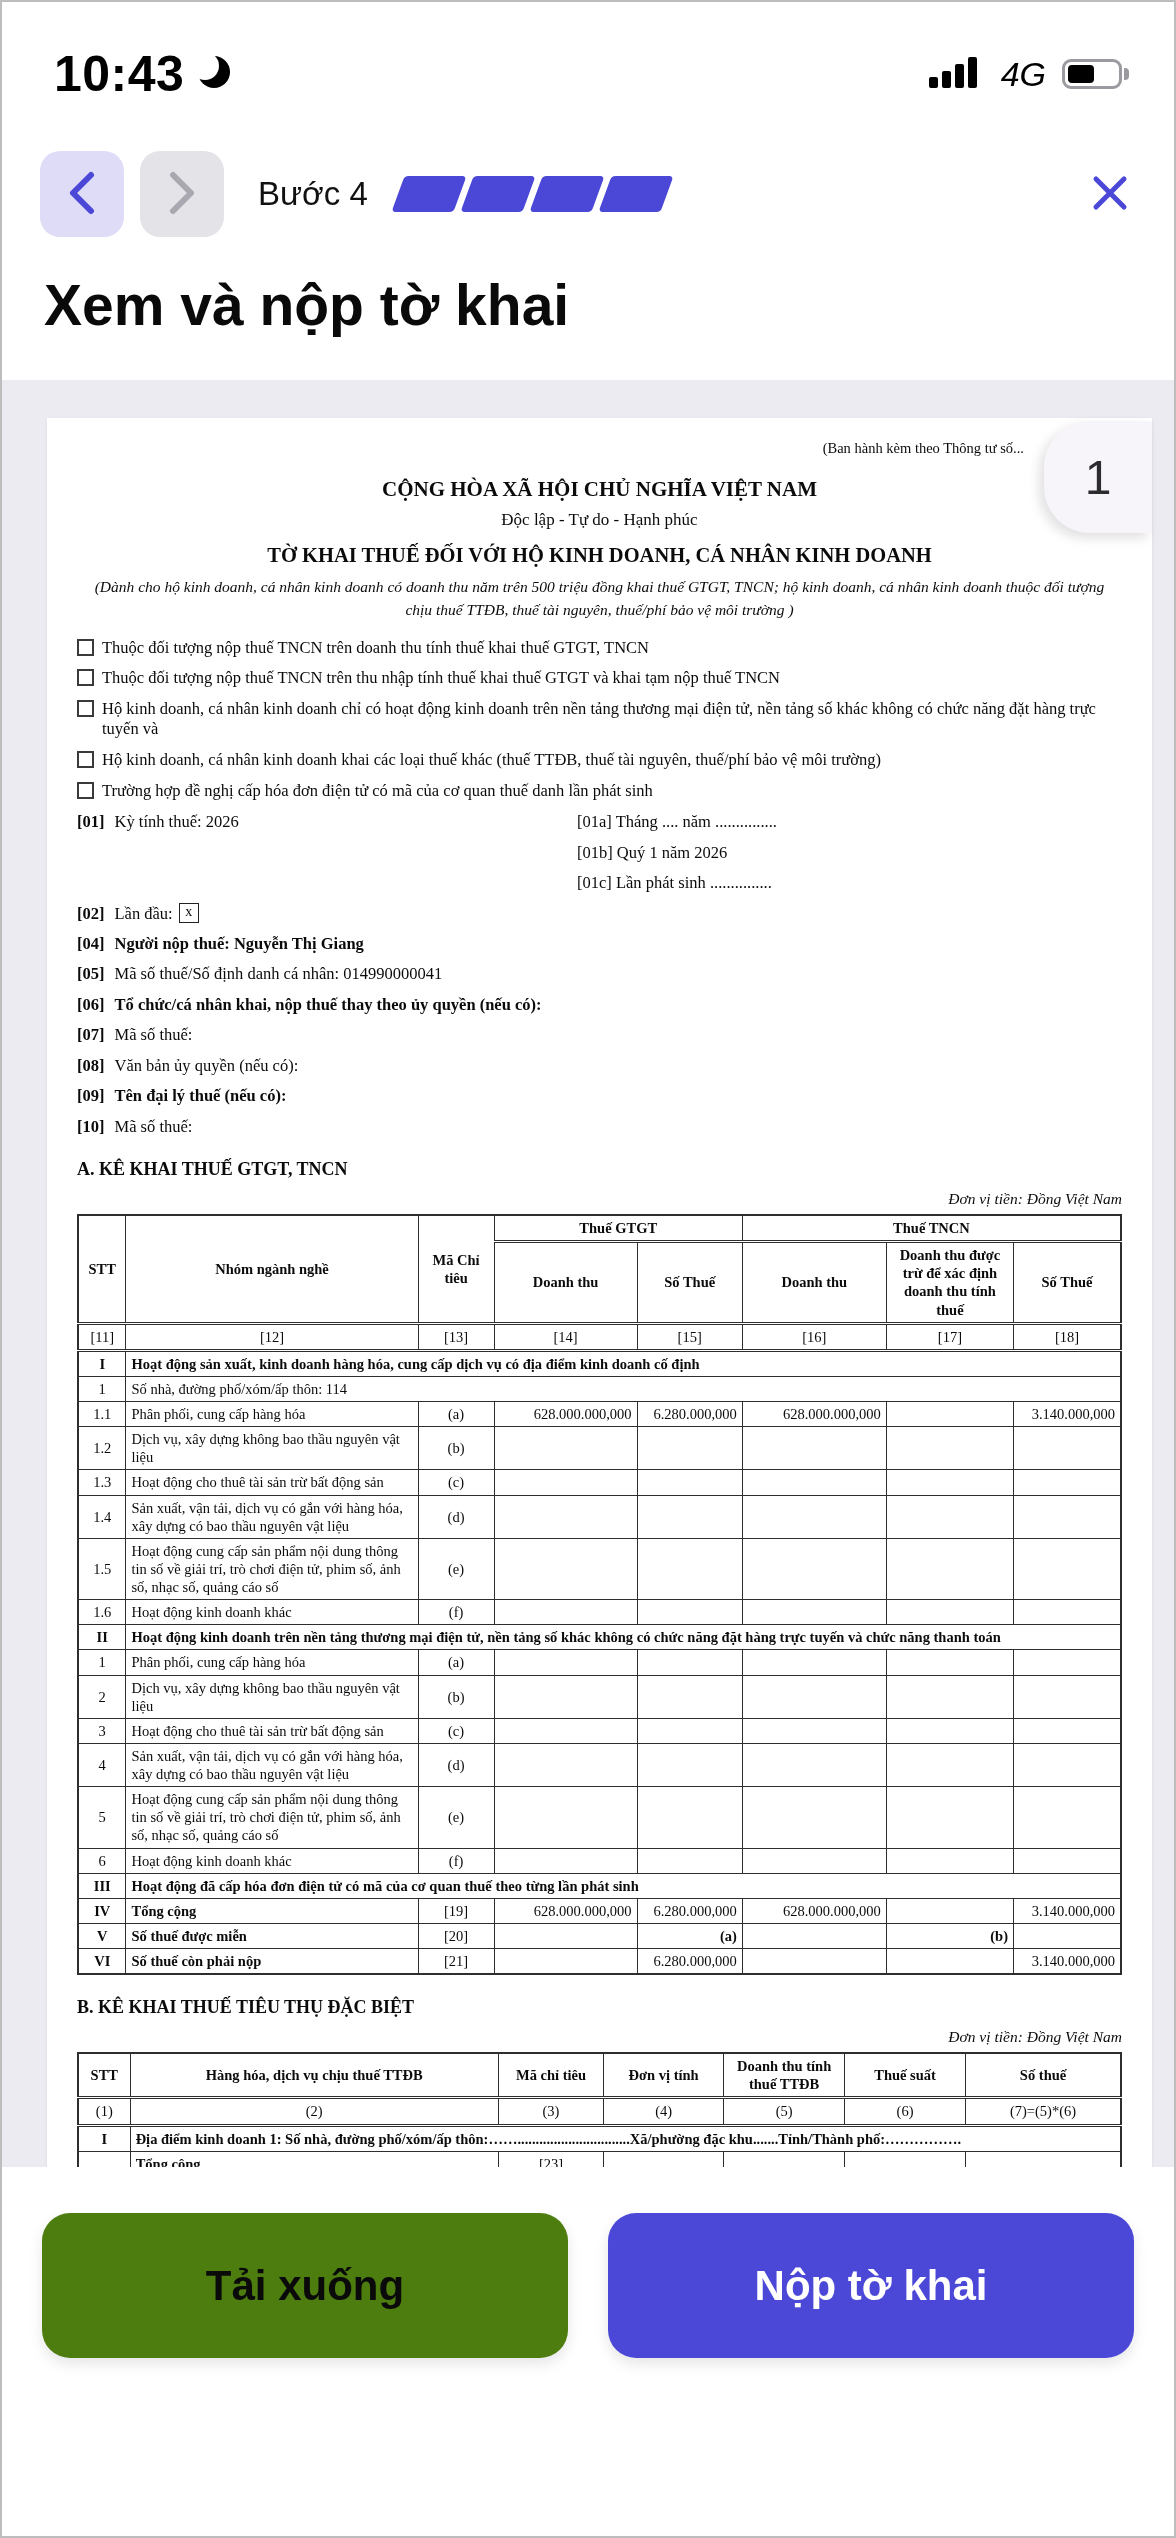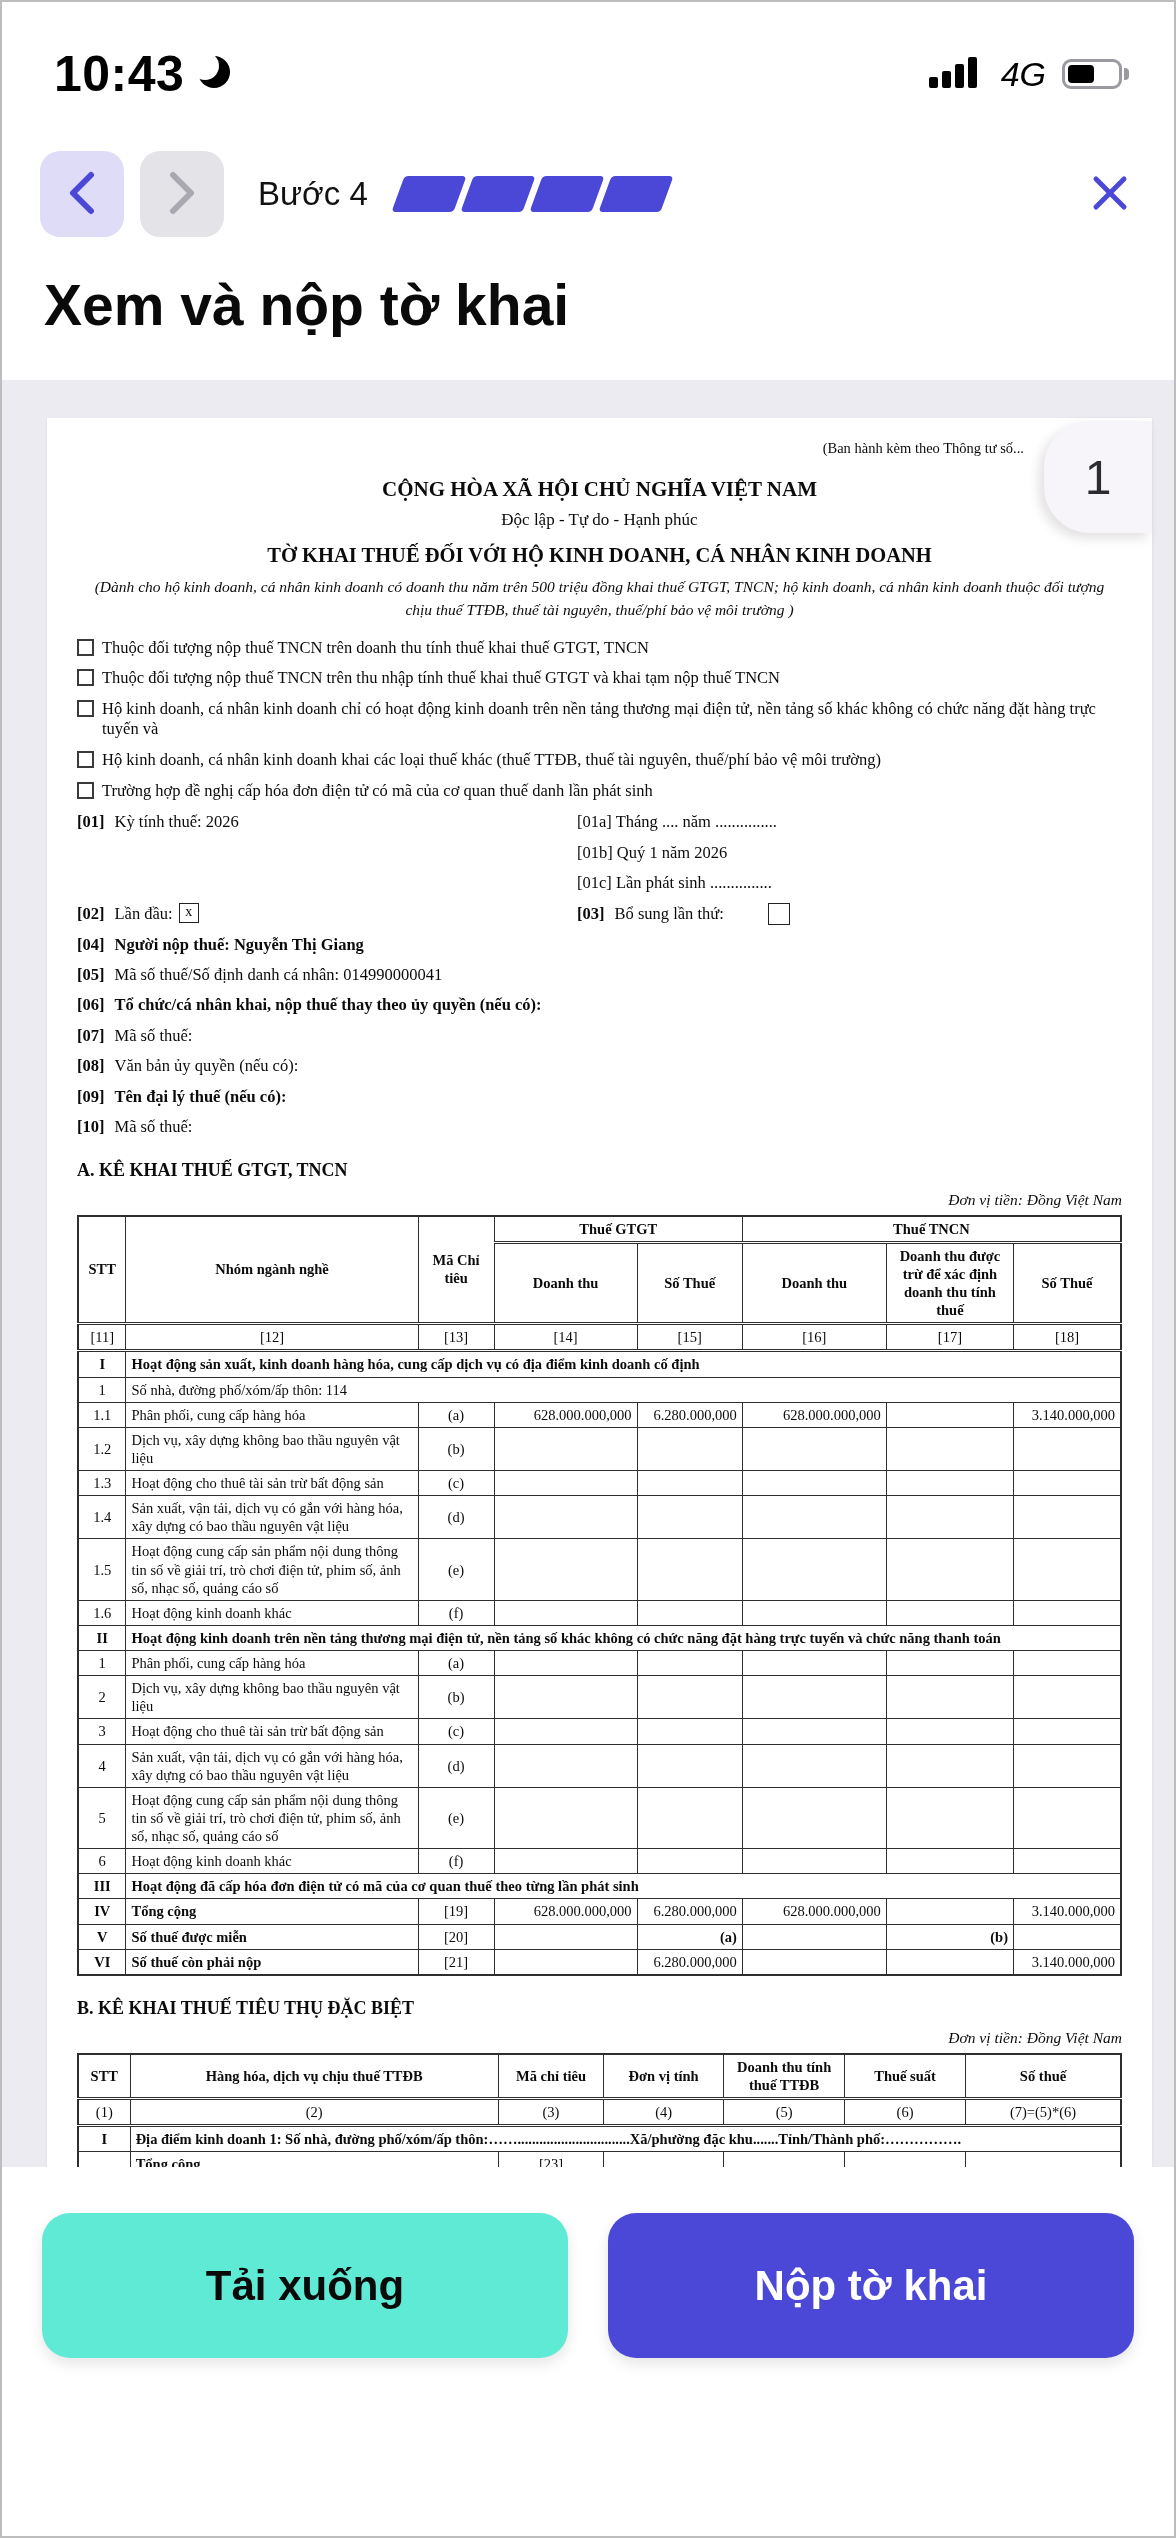--- a/index.html
+++ b/index.html
@@ -69,21 +69,21 @@
   td.ctr { text-align:center; }
   td.num { text-align:right; }
   td.lbl { text-align:left; }
   .b { font-weight:700; }
   tr.codes td { text-align:center; border-bottom:3px double #2e2e2e; }
   tr.thead-top th { border-bottom:3px double #2e2e2e; }
   
   .footer { display:flex; gap:40px; margin:46px 40px 0 40px; }
   .footer button { flex:1; height:145px; border:none; border-radius:28px; font-size:42px; font-weight:700; cursor:pointer;
     font-family:"Liberation Sans","DejaVu Sans",sans-serif; box-shadow:0 6px 14px rgba(0,0,0,0.10); }
-  .btn-download { background:#5eead4; color:#0a0a0a; }
+  .btn-download { background:#4d7c0f; color:#0a0a0a; }
   .btn-submit { background:#4b48d8; color:#fff; }
 </style>
 </head>
 <body>
 
 <div class="screen">
 
   <div class="statusbar">
     <div class="sb-left">
       <span class="sb-time">10:43</span>
@@ -199,25 +199,20 @@
             <div class="fleft"></div>
             <div class="fright">
               <span>[01c] Lần phát sinh ...............</span>
             </div>
           </div>
         <div class="frow">
           <div class="fleft">
               <span class="fno">[02]</span>
               <span>Lần đầu:</span>
               <span class="xbox">x</span>
-            </div>
-          <div class="fright">
-              <span class="fno">[03]</span>
-              <span>Bổ sung lần thứ:</span>
-              <span class="emptybox"></span>
             </div>
         </div>
         <div class="frow">
             <span class="fno">[04]</span>
             <span class="fbold">Người nộp thuế: Nguyễn Thị Giang</span>
           </div>
         <div class="frow">
             <span class="fno">[05]</span>
             <span>Mã số thuế/Số định danh cá nhân: 014990000041</span>
           </div>

